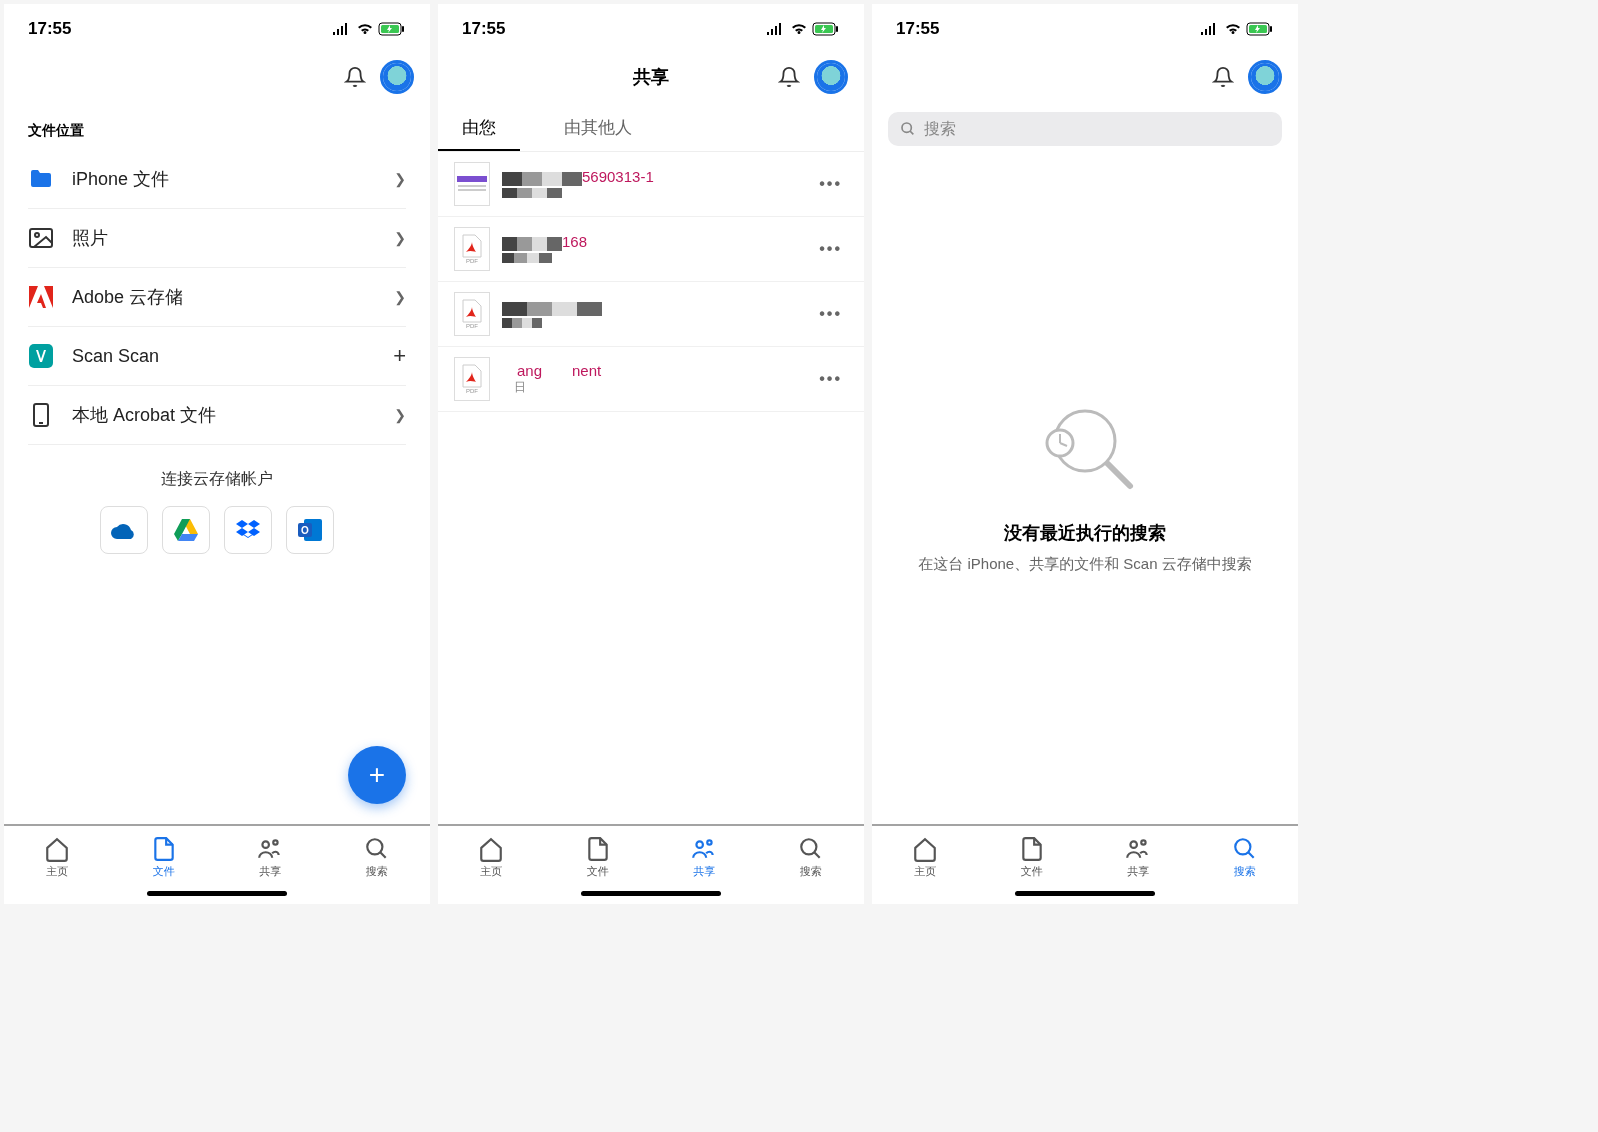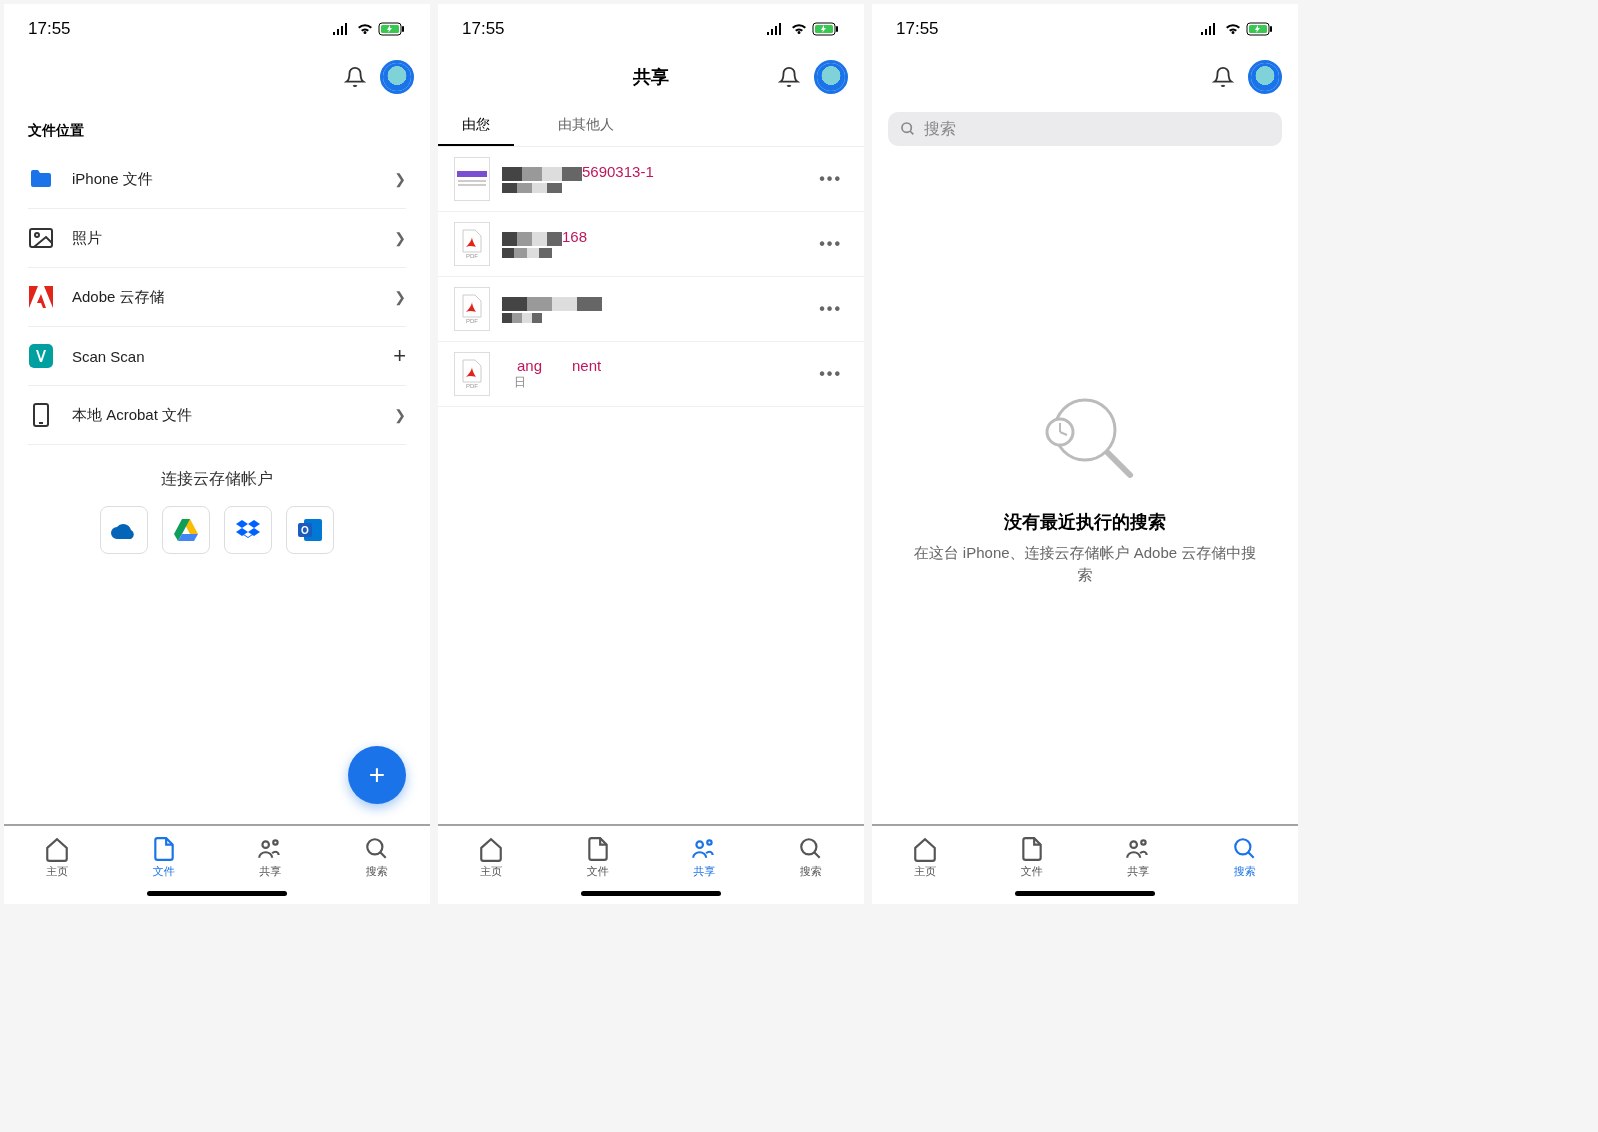--- a/index.html
+++ b/index.html
@@ -1,46 +1,46 @@
 <!DOCTYPE html>
 <html><head>
 <meta charset="utf-8">
 <style>
 * { margin: 0; padding: 0; box-sizing: border-box; font-family: -apple-system, 'PingFang SC', 'Helvetica Neue', sans-serif; }
 body { background: #f5f5f5; display: flex; gap: 8px; padding: 4px; }
 .phone { width: 426px; height: 900px; background: #fff; display: flex; flex-direction: column; position: relative; }
 .status-bar { display: flex; justify-content: space-between; align-items: center; padding: 12px 24px 6px; height: 44px; }
-.status-time { font-weight: 400; font-size: 17px; }
+.status-time { font-weight: 700; font-size: 17px; }
 .status-icons { display: flex; gap: 4px; align-items: center; }
 .header { display: flex; justify-content: flex-end; align-items: center; padding: 8px 16px; gap: 14px; height: 58px; position: relative; }
 .header-title { position: absolute; left: 50%; transform: translateX(-50%); font-weight: 600; font-size: 18px; }
 .bell-icon { width: 22px; height: 22px; }
 .avatar { width: 34px; height: 34px; border-radius: 50%; background: #1a73e8; border: 3px solid #1a73e8; position: relative; overflow: hidden; }
 .avatar-inner { width: 100%; height: 100%; background: radial-gradient(circle at 50% 45%, #7fd3d8 45%, #1a73e8 46%); }
 .page-title { font-size: 14px; font-weight: 700; padding: 16px 24px 10px; }
 .file-list { padding: 0 24px; }
 .file-item { display: flex; align-items: center; padding: 16px 0; border-bottom: 1px solid #eee; cursor: pointer; }
 .file-icon { width: 26px; height: 26px; margin-right: 18px; display: flex; align-items: center; justify-content: center; }
-.file-label { flex: 1; font-size: 15px; color: #222; }
+.file-label { flex: 1; font-size: 18px; color: #222; }
 .chevron { color: #666; font-size: 14px; }
 .plus-small { font-size: 22px; color: #333; font-weight: 300; }
 .connect-title { text-align: center; font-size: 16px; color: #333; margin: 24px 0 16px; }
 .cloud-row { display: flex; justify-content: center; gap: 14px; }
 .cloud-btn { width: 48px; height: 48px; border: 1px solid #ddd; border-radius: 8px; display: flex; align-items: center; justify-content: center; cursor: pointer; background: #fff; }
 .fab { position: absolute; bottom: 100px; right: 24px; width: 58px; height: 58px; border-radius: 50%; background: #1a73e8; display: flex; align-items: center; justify-content: center; color: #fff; font-size: 28px; font-weight: 300; box-shadow: 0 4px 12px rgba(26,115,232,0.4); cursor: pointer; }
 .tab-bar { display: flex; border-top: 2px solid #a3a3a3; padding: 6px 0 2px; margin-top: auto; }
 .tab { flex: 1; display: flex; flex-direction: column; align-items: center; gap: 2px; cursor: pointer; padding: 4px 0; }
 .tab-icon { width: 26px; height: 26px; }
 .tab-label { font-size: 11px; color: #555; }
 .tab.active .tab-label { color: #1a73e8; }
 .tab.active svg { stroke: #1a73e8; fill: none; }
 .tab.active .tab-search-svg circle, .tab.active .tab-search-svg line { stroke: #1a73e8; }
 .home-indicator { width: 140px; height: 5px; background: #000; border-radius: 3px; margin: 6px auto 8px; }
 .share-tabs { display: flex; border-bottom: 1px solid #eee; }
-.share-tab { flex: 0 0 auto; padding: 10px 24px; font-size: 14px; color: #666; cursor: pointer; text-align: left; }
+.share-tab { flex: 0 0 auto; padding: 10px 24px; font-size: 17px; color: #666; cursor: pointer; text-align: left; }
 .share-tab.active { color: #000; border-bottom: 2px solid #000; font-weight: 500; }
 .share-tabs-wrap { display: flex; justify-content: center; gap: 20px; }
 .doc-list { }
 .doc-item { display: flex; align-items: center; padding: 10px 16px; border-bottom: 1px solid #f0f0f0; cursor: pointer; }
 .doc-thumb { width: 36px; height: 44px; border: 1px solid #ddd; margin-right: 12px; display: flex; align-items: center; justify-content: center; font-size: 7px; background: #fff; flex-direction: column; }
 .doc-thumb.pdf { }
 .doc-info { flex: 1; }
 .doc-name { font-size: 15px; color: #be185d; }
 .doc-meta { font-size: 12px; color: #888; }
 .doc-more { color: #666; letter-spacing: 2px; font-weight: bold; cursor: pointer; padding: 0 6px; }
@@ -354,21 +354,21 @@
   </div>
   <div class="empty-state">
     <svg width="110" height="100" viewBox="0 0 110 100">
       <circle cx="55" cy="40" r="30" fill="none" stroke="#bbb" stroke-width="3"></circle>
       <line x1="78" y1="63" x2="100" y2="85" stroke="#bbb" stroke-width="6" stroke-linecap="round"></line>
       <circle cx="30" cy="42" r="13" fill="#fff" stroke="#bbb" stroke-width="3"></circle>
       <line x1="30" y1="42" x2="30" y2="33" stroke="#bbb" stroke-width="2"></line>
       <line x1="30" y1="42" x2="37" y2="45" stroke="#bbb" stroke-width="2"></line>
     </svg>
     <div class="empty-title">没有最近执行的搜索</div>
-    <div class="empty-sub">在这台 iPhone、连接云存储帐户 Adobe 云存储中搜索</div>
+    <div class="empty-sub">在这台 iPhone、共享的文件和 Scan 云存储中搜索</div>
   </div>
   <div class="tab-bar">
     <div class="tab">
         <svg class="tab-icon" viewBox="0 0 24 24" fill="none" stroke="#555" stroke-width="2">
           <path d="M3 11l9-8 9 8v10a2 2 0 01-2 2H5a2 2 0 01-2-2z"></path>
         </svg>
         <span class="tab-label">主页</span>
       </div>
     <div class="tab">
         <svg class="tab-icon" viewBox="0 0 24 24" fill="none" stroke="#555" stroke-width="2">

